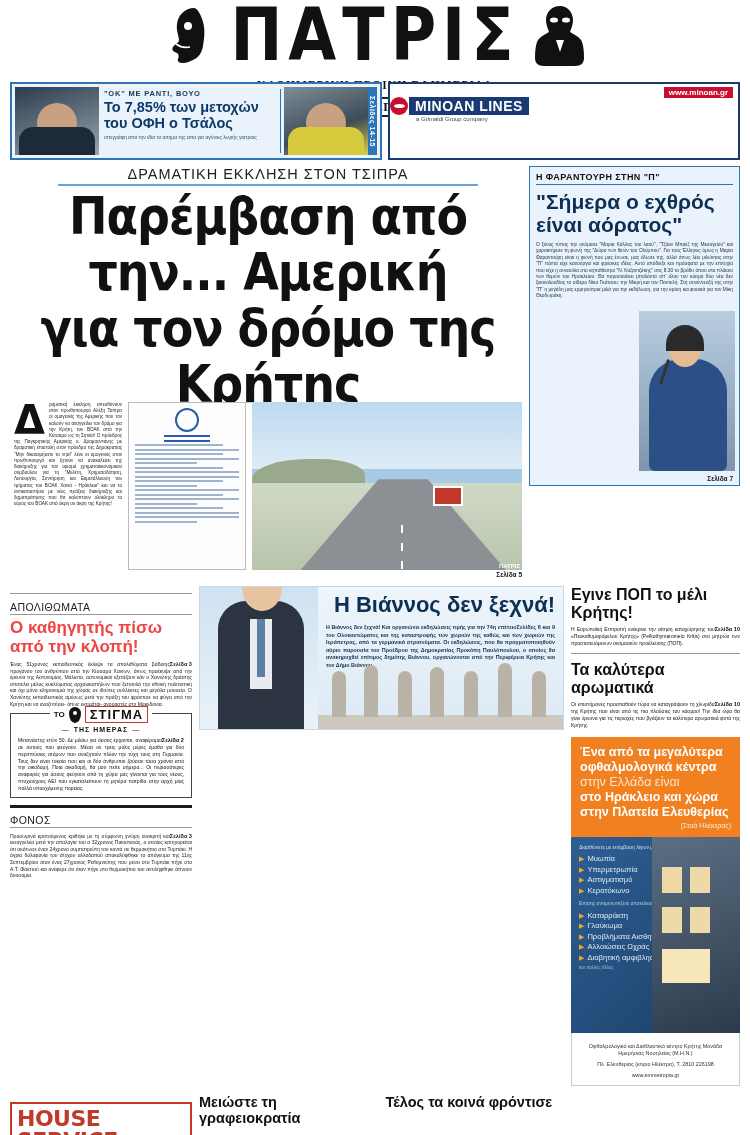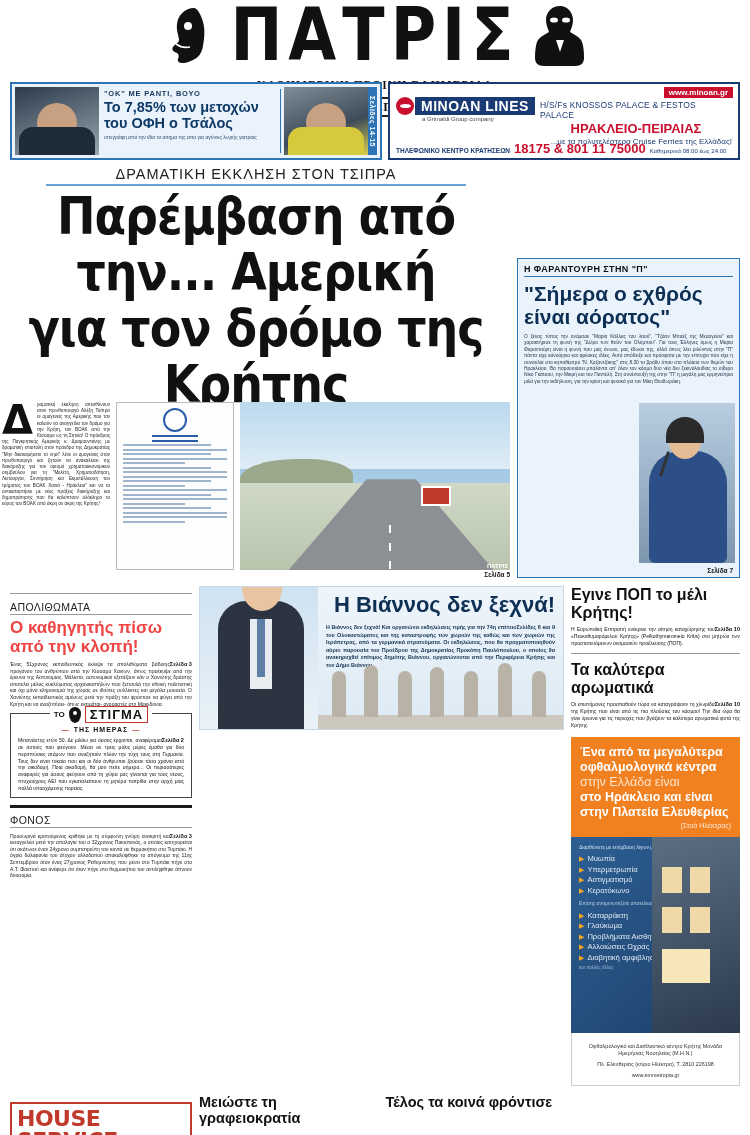--- a/index.html
+++ b/index.html
@@ -52,42 +52,42 @@
   .sb-kicker { font-size:7.5px; font-weight:bold; letter-spacing:0.8px; color:#14365c; }
   .sb-head { font-size:14.5px; font-weight:bold; color:#0f3a68; line-height:16px; margin-top:1px; }
   .sb-sub { font-size:5px; color:#2d4a66; line-height:6.5px; margin-top:3px; }
   .sb-page {
     writing-mode:vertical-rl; background:#2e75b6; color:#fff; font-size:7px;
     font-weight:bold; padding:3px 1px; text-align:center; letter-spacing:0.5px;
   }
   .vdiv { width:1px; background:#2e75b6; margin:2px 3px; }
 
   .minoan-banner {
-    flex:1; border:2px solid #1a3a73; background:#fff; padding:4px 6px; position:relative;
+    flex:1; border:2px solid #1a3a73; background:#fff; padding:4px 0; position:relative;
   }
   .minoan-url {
     position:absolute; right:5px; top:3px; background:#c8102e; color:#fff;
     font-size:8px; font-weight:bold; padding:1px 5px;
   }
   .minoan-logo-wrap { display:flex; align-items:flex-start; gap:1px; margin-top:9px; }
   .minoan-globe { width:18px; height:18px; border-radius:50%; background:#c8102e; position:relative; }
   .minoan-globe:after { content:""; position:absolute; left:4px; top:7px; width:11px; height:4px; border-radius:50%; background:#fff; }
   .minoan-name { background:#1a3a73; color:#fff; font-size:14px; font-weight:bold; letter-spacing:0.5px; padding:1px 6px; }
   .minoan-grimaldi { font-size:6px; color:#444; margin-left:26px; margin-top:1px; }
   .minoan-right { position:absolute; left:150px; top:16px; right:6px; }
   .mr1 { font-size:8.5px; color:#1a3a73; letter-spacing:0.2px; }
   .mr2 { font-size:13px; font-weight:bold; color:#c8102e; text-align:center; margin-top:1px; }
   .mr3 { font-size:8px; color:#1a3a73; text-align:right; margin-top:1px; }
   .minoan-bottom { position:absolute; left:6px; right:6px; bottom:2px; display:flex; align-items:baseline; gap:4px; }
   .mb-label { font-size:6.5px; color:#1a3a73; font-weight:bold; }
   .mb-phone { font-size:13px; font-weight:bold; color:#c8102e; }
   .mb-hours { font-size:6px; color:#1a3a73; }
 
   
-  .main-area { display:flex; margin:6px 10px 0 2px; gap:7px;align-items:flex-end; }
+  .main-area { display:flex; margin:6px 10px 0 14px; gap:7px; }
   .lead-col { flex:0 0 508px; }
   .right-col { flex:1; }
 
   .kicker-line {
     text-align:center; font-size:14.5px; letter-spacing:1px; color:#222;
     border-bottom:2px solid #6ba3d6; padding-bottom:2px; width:420px; margin:0 auto 2px auto;
   }
   .mega-head {
     font-family:"DejaVu Sans", sans-serif; font-weight:bold;
     font-size:46px; line-height:50px; letter-spacing:-1px;
@@ -255,30 +255,20 @@
       <div class="sb-page">Σελίδες 14-15</div>
     </div>
 
     <div class="minoan-banner">
       <div class="minoan-url">www.minoan.gr</div>
       <div class="minoan-logo-wrap">
         <div class="minoan-globe"></div>
         <div class="minoan-name">MINOAN LINES</div>
       </div>
       <div class="minoan-grimaldi">a Grimaldi Group company</div>
-      <div class="minoan-right">
-        <div class="mr1">H/S/Fs KNOSSOS PALACE &amp; FESTOS PALACE</div>
-        <div class="mr2">ΗΡΑΚΛΕΙΟ-ΠΕΙΡΑΙΑΣ</div>
-        <div class="mr3">...με τα πολυτελέστερα Cruise Ferries της Ελλάδας!</div>
-      </div>
-      <div class="minoan-bottom">
-        <div class="mb-label">ΤΗΛΕΦΩΝΙΚΟ ΚΕΝΤΡΟ ΚΡΑΤΗΣΕΩΝ</div>
-        <div class="mb-phone">18175 &amp; 801 11 75000</div>
-        <div class="mb-hours">Καθημερινά 08:00 έως 24:00</div>
-      </div>
     </div>
   </div>
 
   <div class="main-area">
     <div class="lead-col">
       <div class="kicker-line">ΔΡΑΜΑΤΙΚΗ ΕΚΚΛΗΣΗ ΣΤΟΝ ΤΣΙΠΡΑ</div>
       <div class="mega-head">
         <span class="l1">Παρέμβαση από την... Αμερική</span>
         <span class="l2">για τον δρόμο της Κρήτης</span>
       </div>
@@ -415,21 +405,21 @@
       <div class="rc-head">Τα καλύτερα αρωματικά</div>
       <div class="rc-body">
         <span class="page-ref">Σελίδα 10</span>
         <span>Οι επιστήμονες προσπαθούν τώρα να καταγράψουν τη χλωρίδα της Κρήτης που είναι από τις πιο πλούσιες του κόσμου! Την ίδια ώρα θα γίνει έρευνα για τις περιοχές που βγάζουν τα καλύτερα αρωματικά φυτά της Κρήτης.</span>
       </div>
 
       <div class="orange-ad">
         <div class="oa1">Ένα από τα μεγαλύτερα</div>
         <div class="oa1">οφθαλμολογικά κέντρα</div>
         <div class="oa2">στην Ελλάδα είναι</div>
-        <div class="oa3">στο Ηράκλειο και είναι</div>
+        <div class="oa3">στο Ηράκλειο και χώρα</div>
         <div class="oa3">στην Πλατεία Ελευθερίας</div>
         <div class="oa4">(Στοά Ηλέκτρας)</div>
       </div>
 
       <div class="eye-ad">
         <div class="eye-building">
           <div class="win" style="left:10px; top:30px; width:20px; height:26px;"></div>
           <div class="win" style="left:38px; top:30px; width:20px; height:26px;"></div>
           <div class="win" style="left:10px; top:70px; width:20px; height:26px;"></div>
           <div class="win" style="left:38px; top:70px; width:20px; height:26px;"></div>

